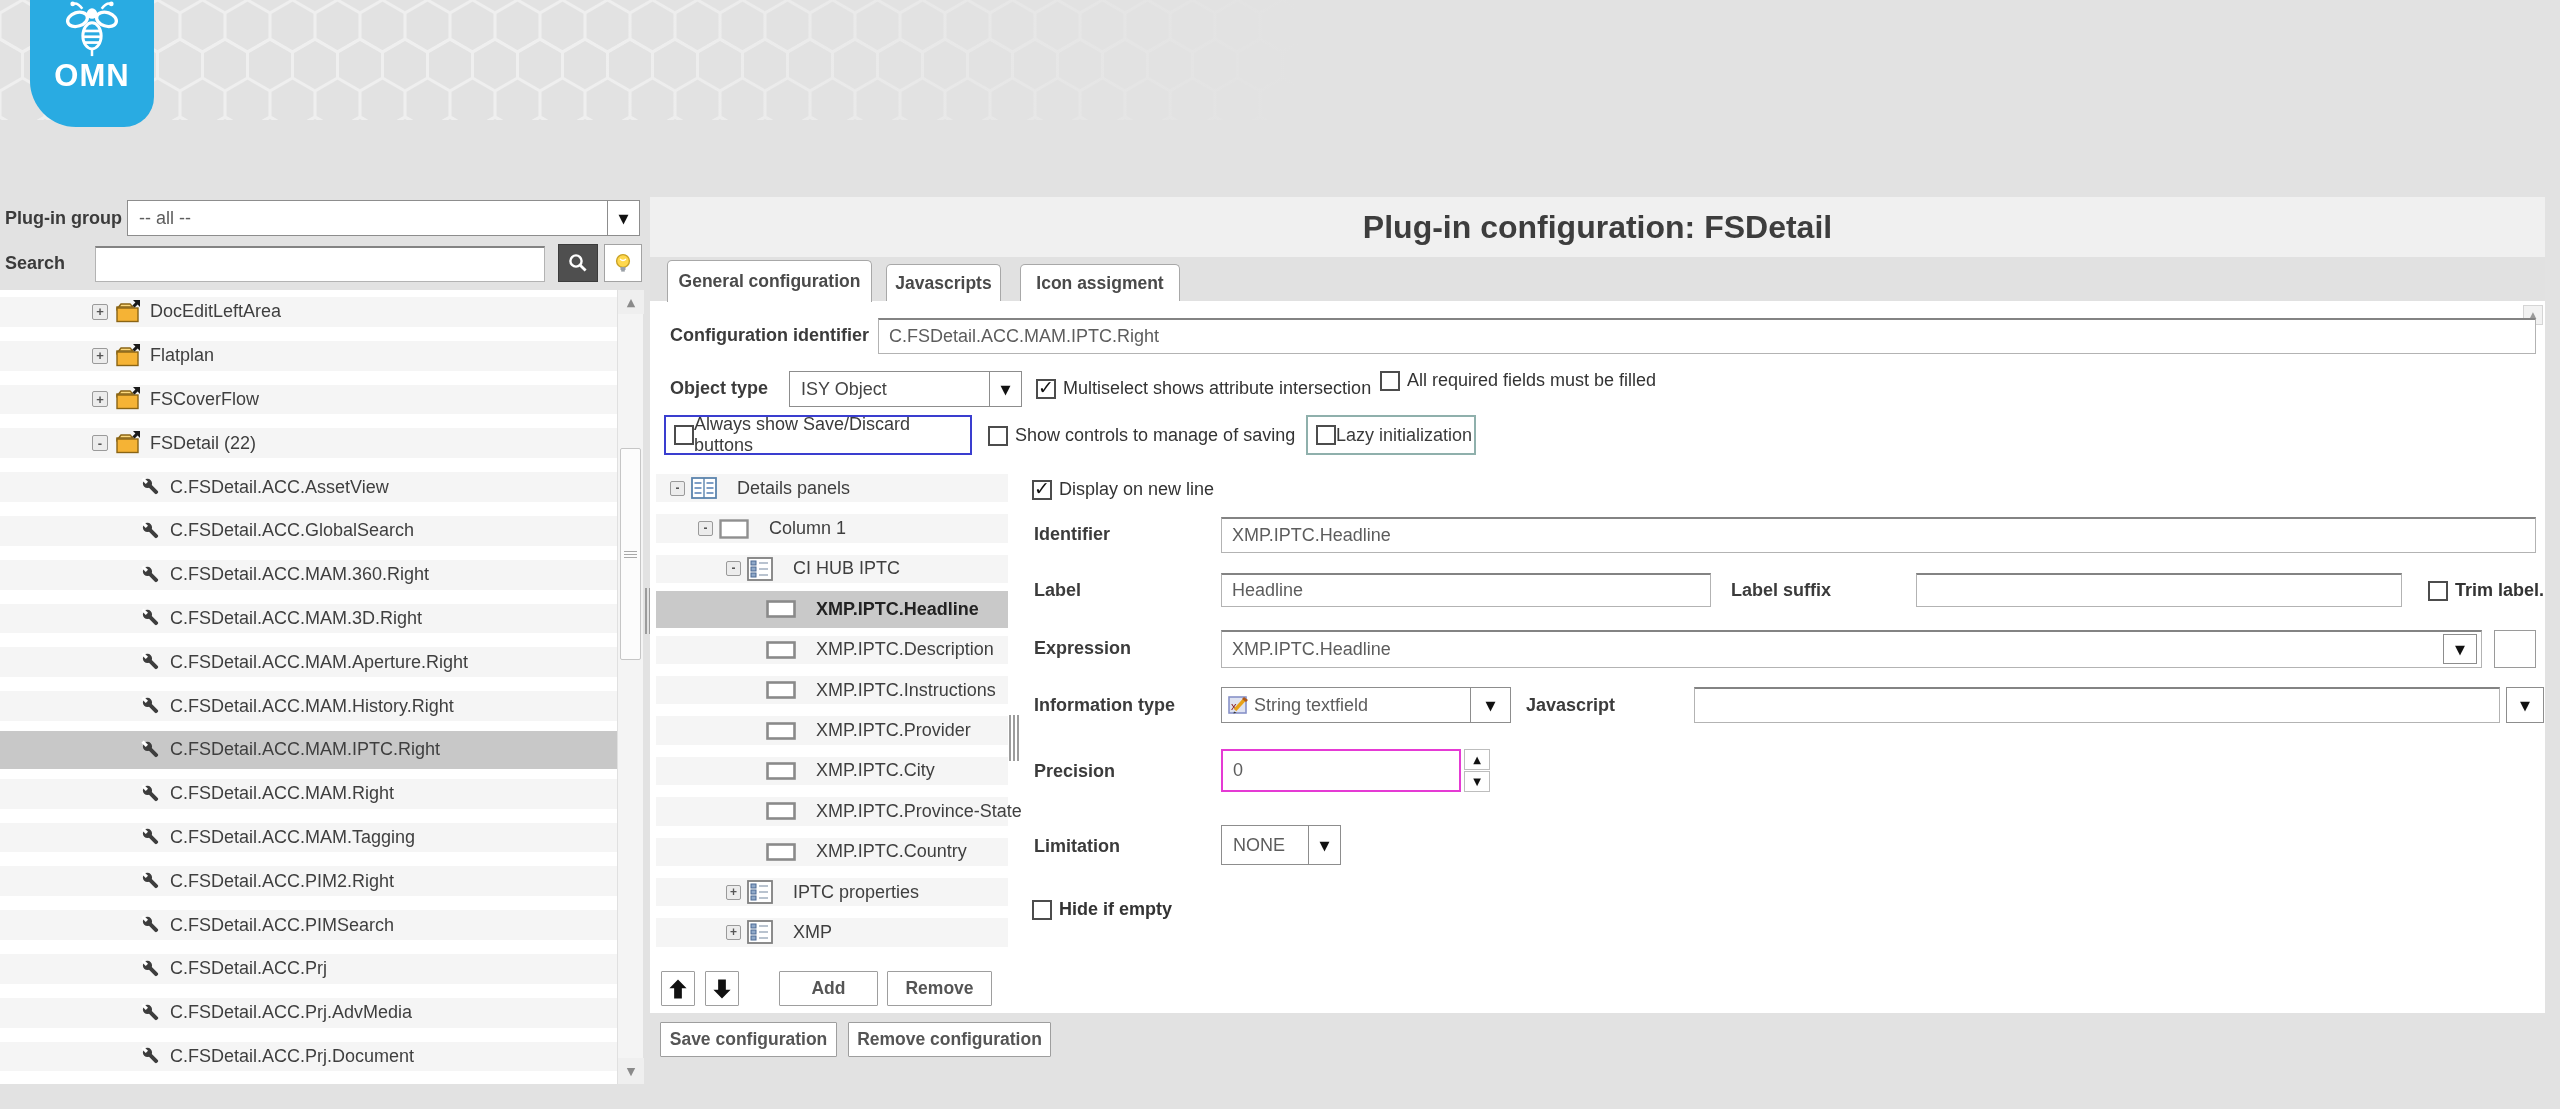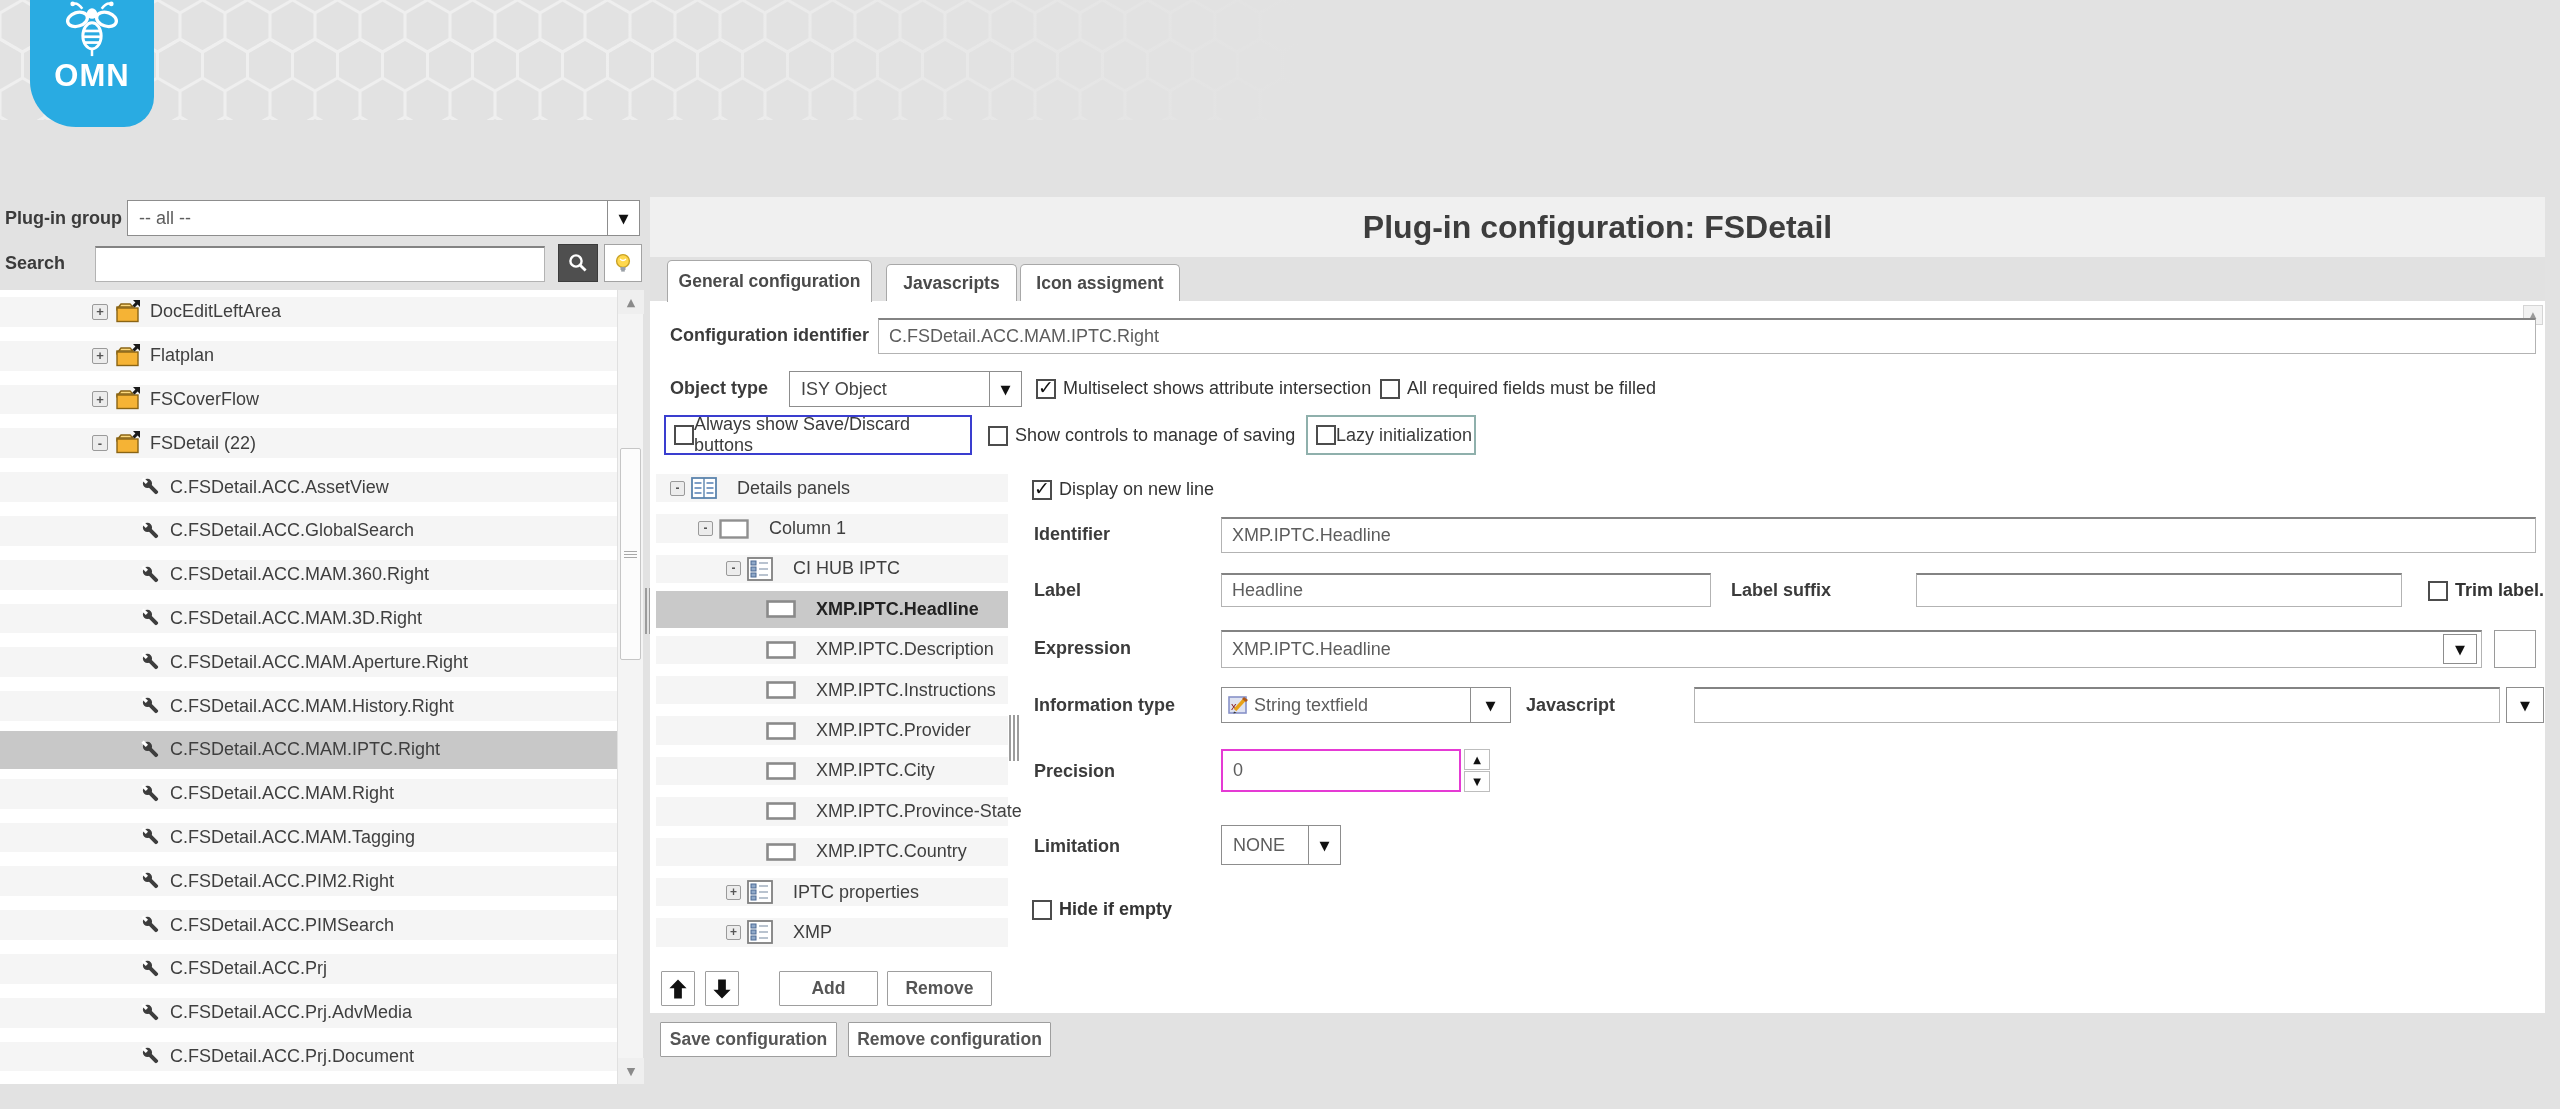--- a/index.html
+++ b/index.html
@@ -351,21 +351,21 @@
   </div>
 
 <div class="titleband">
   <div class="title">Plug-in configuration: FSDetail</div>
 </div>
 
 <div class="tabband">
   <div class="tab active" style="left:17px; width:205px;">
       <span>General configuration</span>
     </div>
-  <div class="tab" style="left:236px; width:131px;">
+  <div class="tab" style="left:236px; width:115px;">
       <span>Javascripts</span>
     </div>
   <div class="tab" style="left:370px; width:160px;">
       <span>Icon assigment</span>
     </div>
 </div>
 
 <div class="content"></div>
 
 <div class="abs" style="left:2523px; top:305px; width:20px; height:20px; background:#f2f2f2; border:1px solid #d5d5d5; display:flex; align-items:center; justify-content:center;">
@@ -381,21 +381,21 @@
 <div class="abs combo" style="left:789px; top:371px; width:233px; height:36px;">
   <div class="val" style="color:#444;">ISY Object</div>
   <div class="cbtn">
       <span class="arrow-glyph">▼</span>
     </div>
 </div>
 <div class="cbrow" style="left:1036px; top:378px;">
   <span class="cb on"></span>
   <span>Multiselect shows attribute intersection</span>
 </div>
-<div class="cbrow" style="left:1380px; top:378px;">
+<div class="cbrow" style="left:1380px; top:370px;">
   <span class="cb"></span>
   <span>All required fields must be filled</span>
 </div>
 
 <div class="outline-box" style="left:664px; top:415px; width:308px; height:40px; border:2px solid #3a3ecf;">
   <span class="cb"></span>
   <span>Always show Save/Discard buttons</span>
 </div>
 <div class="cbrow" style="left:988px; top:425px;">
   <span class="cb"></span>

